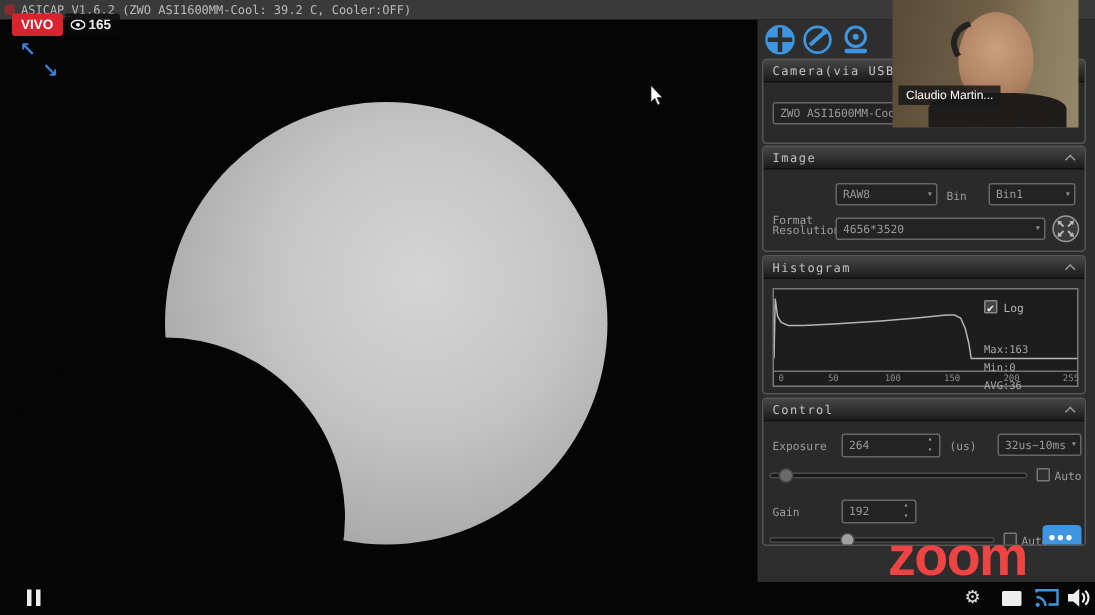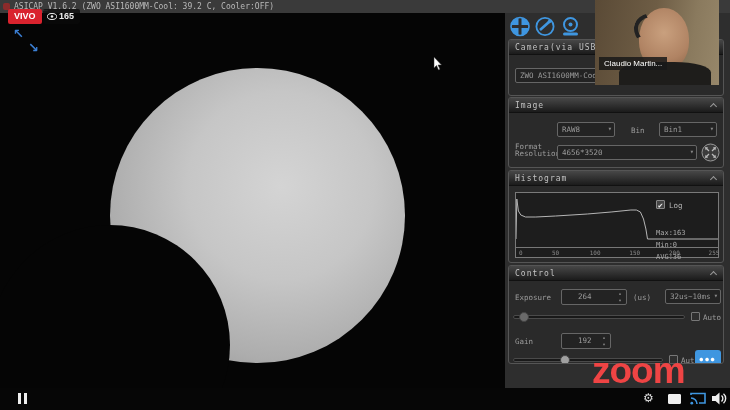--- a/index.html
+++ b/index.html
@@ -45,21 +45,21 @@
               line-height:15px; padding-left:6px; letter-spacing:1px; position:relative; }
   .chev { position:absolute; right:7px; top:6px; width:5px; height:5px;
           border-top:1px solid #999; border-right:1px solid #999; transform:rotate(-45deg); }
 
   .dd { position:absolute; height:15px; background:#232323; border:1px solid #666;
         border-radius:2px; color:#9a9a9a; font-size:7.5px; line-height:13px;
         padding:0 12px 0 4px; overflow:hidden; white-space:nowrap; }
   .dd .arr { position:absolute; right:2px; top:0; color:#888; font-size:7px; }
 
   .spin { position:absolute; height:16px; background:#232323; border:1px solid #666;
-          border-radius:2px; color:#9a9a9a; font-size:7.5px; line-height:14px; padding-left:16px; }
+          border-radius:2px; color:#9a9a9a; font-size:7.5px; line-height:14px; padding-left:4px; }
   .spin .ud { position:absolute; right:2px; top:0px; width:8px; color:#999; font-size:5px;
           line-height:7px; text-align:center; }
 
   .lbl { position:absolute; color:#9c9c9c; }
 
   .cb { position:absolute; width:9px; height:9px; background:#2f2f2f; border:1px solid #777;
         border-radius:1px; color:#eee; font-size:8px; line-height:9px; text-align:center; }
   .cb-lbl { position:absolute; color:#9c9c9c; }
 
   .slider-track { position:absolute; height:4px; background:#191919; border:1px solid #4a4a4a;
@@ -183,21 +183,21 @@
       <span>i</span>
     </div>
   </div>
 
   <div class="section" style="top:84px; height:71px;">
     <div class="sec-head">
       <span>Image</span>
       <span class="chev"></span>
     </div>
     <span class="lbl" style="left:6px; top:28px;margin-top:16px;">Format</span>
-    <div class="dd" style="left:48px; top:24px; width:58px;">
+    <div class="dd" style="left:48px; top:24px; width:68px;">
       <span>RAW8</span>
       <span class="arr">▾</span>
     </div>
     <span class="lbl" style="left:122px; top:28px;">Bin</span>
     <div class="dd" style="left:150px; top:24px; width:58px;">
       <span>Bin1</span>
       <span class="arr">▾</span>
     </div>
     <span class="lbl" style="left:6px; top:51px;">Resolution</span>
     <div class="dd" style="left:48px; top:47px; width:140px;">

